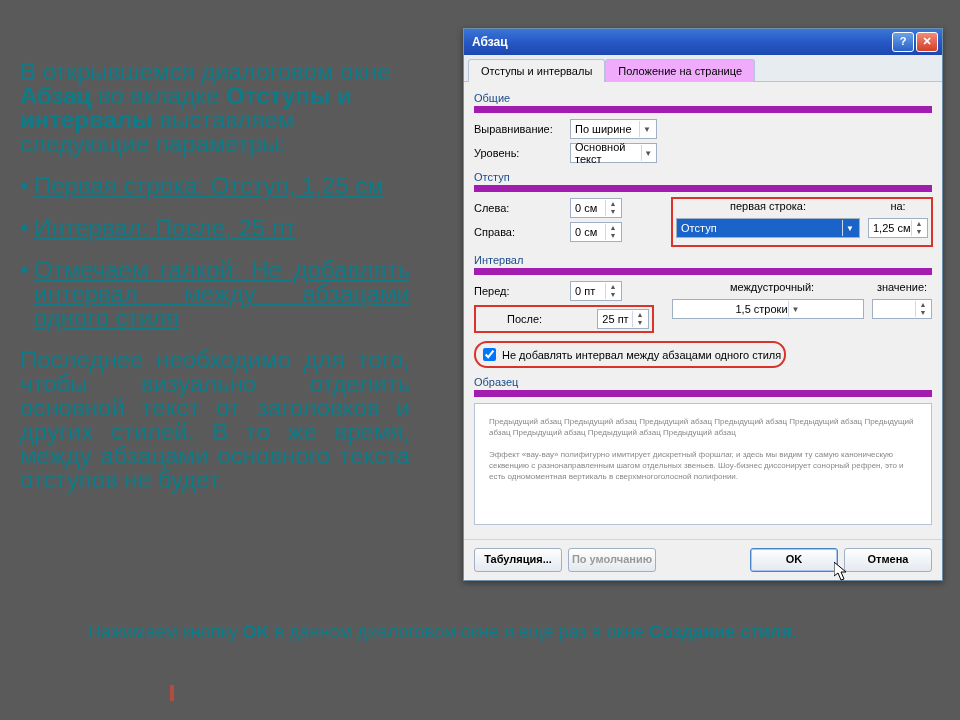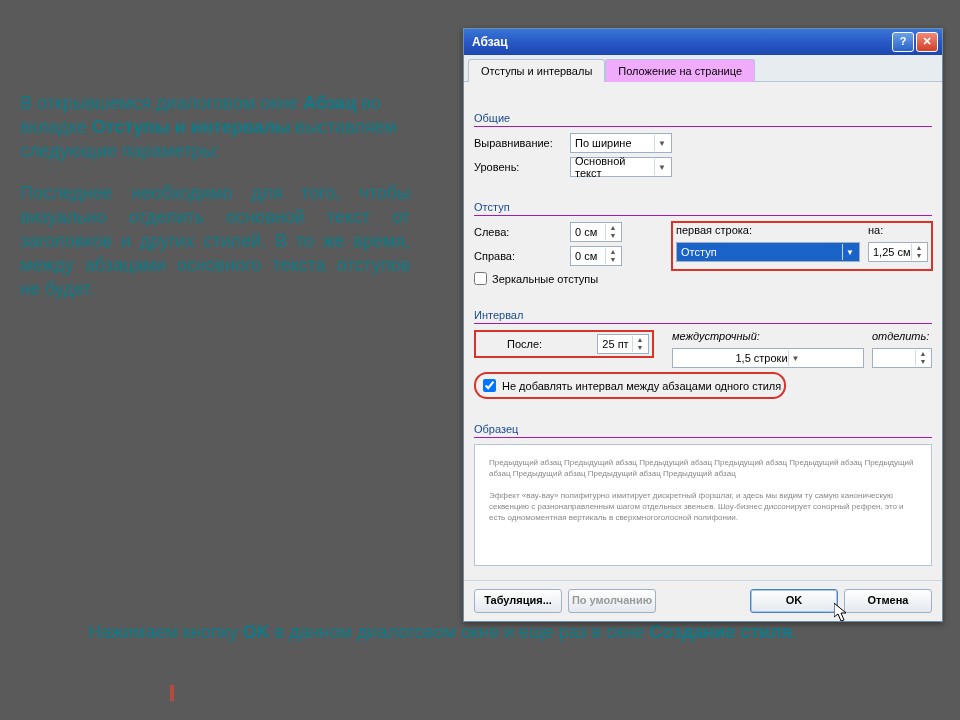--- a/index.html
+++ b/index.html
@@ -1,18 +1,18 @@
 <!DOCTYPE html>
 <html><head>
 <meta charset="utf-8">
 <style>
   html,body{margin:0;padding:0;width:960px;height:720px;font-family:"Segoe UI",Tahoma,Verdana,sans-serif;overflow:hidden;}
   .slide{position:relative;width:960px;height:720px;background:#5a5a5a;}
   
-  .leftcol{position:absolute;left:20px;top:60px;width:390px;color:#0e7c88;font-size:18px;line-height:24px;margin-top:31px;}
+  .leftcol{position:absolute;left:20px;top:60px;width:390px;color:#0e7c88;font-size:24px;line-height:24px;}
   .leftcol .para{margin-bottom:18px;text-align:left;}
   .leftcol .para.justify{text-align:justify;}
   .leftcol b{font-weight:600;}
   .leftcol ul{list-style:none;padding:0;margin:0;}
   .leftcol li{position:relative;padding-left:14px;margin-bottom:18px;text-decoration:underline;text-align:justify;}
   .leftcol li:before{content:"•";position:absolute;left:0;top:0;color:#0e7c88;}
   
   .bottomnote{position:absolute;left:88px;right:50px;top:620px;color:#0e7c88;font-size:18px;line-height:24px;text-align:justify;}
   .bottomnote b{font-weight:600;}
   .deco-dot{position:absolute;left:170px;top:685px;width:4px;height:16px;background:#b44d40;}
@@ -24,58 +24,63 @@
   .tbtn{width:20px;height:18px;margin-left:2px;border:1px solid #fff;border-radius:3px;font-size:11px;line-height:16px;text-align:center;color:#fff;font-weight:bold;}
   .tbtn.help{background:linear-gradient(to bottom,#6aa2e8,#2a63c9);}
   .tbtn.close{background:linear-gradient(to bottom,#f28a7a,#d24027);}
   
   .tabstrip{height:26px;background:#e7ecf1;border-bottom:1px solid #b5c4d8;display:flex;align-items:flex-end;padding-left:4px;gap:0;}
   .tab{height:22px;padding:0 12px;border:1px solid #b5c4d8;border-bottom:none;border-radius:3px 3px 0 0;line-height:22px;font-size:11px;background:#f0abfc;position:relative;top:1px;}
   .tab.active{background:#f0f0f0;z-index:2;}
   
   .dbody{padding:6px 10px 10px 10px;}
   .group{margin-bottom:4px;}
-  .group-title{color:#1a4b8c;font-size:11px;border-bottom:1px solid #a21caf;padding:4px 0 2px 0;margin-bottom:6px;margin-top:20px;}
+  .group-title{color:#1a4b8c;font-size:11px;border-bottom:7px solid #a21caf;padding:4px 0 2px 0;margin-bottom:6px;}
   .row{display:flex;align-items:center;margin-bottom:4px;}
   .lbl{width:96px;}
   .field, .combo, .spinner {height:20px;border:1px solid #9fafc4;background:#fff;font-size:11px;box-sizing:border-box;}
-  .combo{width:102px;display:flex;align-items:center;padding:0 2px 0 4px;justify-content:space-between;}
+  .combo{width:87px;display:flex;align-items:center;padding:0 2px 0 4px;justify-content:space-between;}
   .combo .arrow{width:14px;height:16px;border-left:1px solid #cfd8e5;display:flex;align-items:center;justify-content:center;color:#555;font-size:8px;}
   .spinner{width:52px;display:flex;align-items:center;padding-left:4px;position:relative;}
   .spinner .sp-btns{position:absolute;right:1px;top:1px;bottom:1px;width:14px;border-left:1px solid #cfd8e5;display:flex;flex-direction:column;}
   .spinner .sp-btns div{flex:1;font-size:7px;text-align:center;line-height:8px;color:#555;}
   .check{display:flex;align-items:center;gap:5px;margin:2px 0 4px 0;}
   .check input{width:13px;height:13px;margin:0;}
   .hl-red{outline:2px solid #d9332a;outline-offset:-1px;}
   .hl-red-box{border:2px solid #d9332a;padding:2px 3px;display:inline-flex;align-items:center;gap:3px;}
   
   .twoCol{display:flex;gap:8px;}
   .twoCol .colL{flex:0 0 190px;}
   .twoCol .colR{flex:1;}
-  .collbl{font-size:11px;margin-bottom:4px;}
+  .collbl{font-size:11px;margin-bottom:4px;text-align:center;}
   .selected{background:#1a63c8;color:#fff;}
   
   .preview{border:1px solid #b5c4d8;background:#fff;padding:12px 14px;font-size:8px;color:#888;line-height:11px;height:96px;overflow:hidden;}
   
   .dfooter{display:flex;justify-content:space-between;align-items:center;padding:8px 10px;border-top:1px solid #cbd6e3;}
   .btn{min-width:86px;height:22px;border:1px solid #9fafc4;background:linear-gradient(to bottom,#fefefe,#e4e9f0);border-radius:3px;font-size:11px;line-height:20px;text-align:center;font-weight:bold;}
   .btn.disabled{color:#999;}
   .btn.primary{border-color:#4883c9;box-shadow:0 0 0 1px #a5c6ef inset;}
   .cursor{position:absolute;width:0;height:0;pointer-events:none;}
   .cursor svg{width:16px;height:20px;}
 </style>
 </head>
 <body>
 
 <div class="slide">
 
   <div class="leftcol">
     <div class="para">
       <span>В открывшемся диалоговом окне </span><b>Абзац</b><span> во вкладке </span><b>Отступы и интервалы</b><span> выставляем следующие параметры:</span>
     </div>
+    <ul>
+      <li>Первая строка: Отступ, 1,25 см</li>
+      <li>Интервал: После, 25 пт</li>
+      <li class="justify">Отмечаем галкой: Не добавлять интервал между абзацами одного стиля</li>
+    </ul>
     <div class="para justify">Последнее необходимо для того, чтобы визуально отделить основной текст от заголовков и других стилей. В то же время, между абзацами основного текста отступов не будет.</div>
   </div>
 
   <div class="bottomnote">
     <span>Нажимаем кнопку </span><b>OK</b><span> в данном диалоговом окне и еще раз в окне </span><b>Создание стиля</b><span>.</span>
   </div>
   <div class="deco-dot"></div>
 
   <div class="dialog">
     <div class="titlebar">
@@ -145,47 +150,53 @@
               <div class="spinner" style="width:60px;">
                   <span>1,25 см</span>
                   <div class="sp-btns">
                     <div>▲</div>
                     <div>▼</div>
                   </div>
                 </div>
             </div>
           </div>
         </div>
-        <div class="check">
-          <input type="checkbox" style="">
-          <span>Зеркальные отступы</span>
-        </div>
       </div>
 
       <div class="group">
         <div class="group-title">Интервал</div>
         <div class="twoCol">
           <div class="colL">
+            <div class="row">
+              <div class="lbl">Перед:</div>
+              <div class="spinner">
+                  <span>0 пт</span>
+                  <div class="sp-btns">
+                    <div>▲</div>
+                    <div>▼</div>
+                  </div>
+                </div>
+            </div>
             <div class="row">
               <span class="hl-red-box" style="width:170px;">
                 <span class="lbl" style="width:88px;padding-left:28px;">После:</span>
                 <span class="spinner">
                     <span>25 пт</span>
                     <span class="sp-btns">
                       <div>▲</div>
                       <div>▼</div>
                     </span>
                   </span>
               </span>
             </div>
           </div>
           <div class="colR">
-            <div style="display:flex;margin-bottom:2px;font-style:italic;">
+            <div style="display:flex;margin-bottom:2px;">
               <div class="collbl" style="flex:1;">междустрочный:</div>
-              <div class="collbl" style="width:60px;">отделить:</div>
+              <div class="collbl" style="width:60px;">значение:</div>
             </div>
             <div style="display:flex;gap:8px;">
               <div class="combo" style="flex:1;justify-content:center;">
                   <span>1,5 строки</span>
                   <span class="arrow">▼</span>
                 </div>
               <div class="spinner" style="width:60px;">
                   <span></span>
                   <div class="sp-btns">
                     <div>▲</div>

